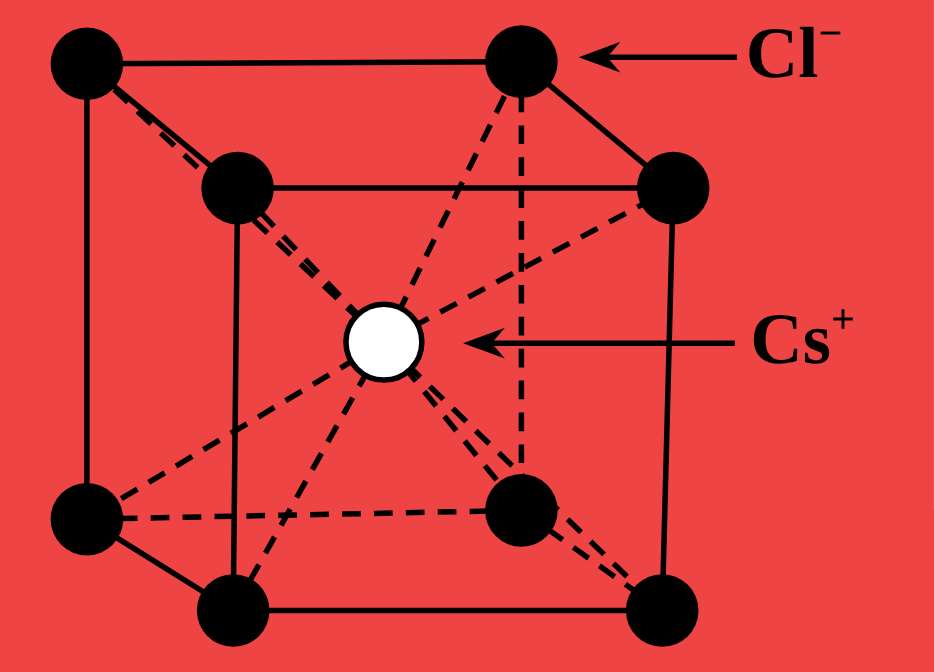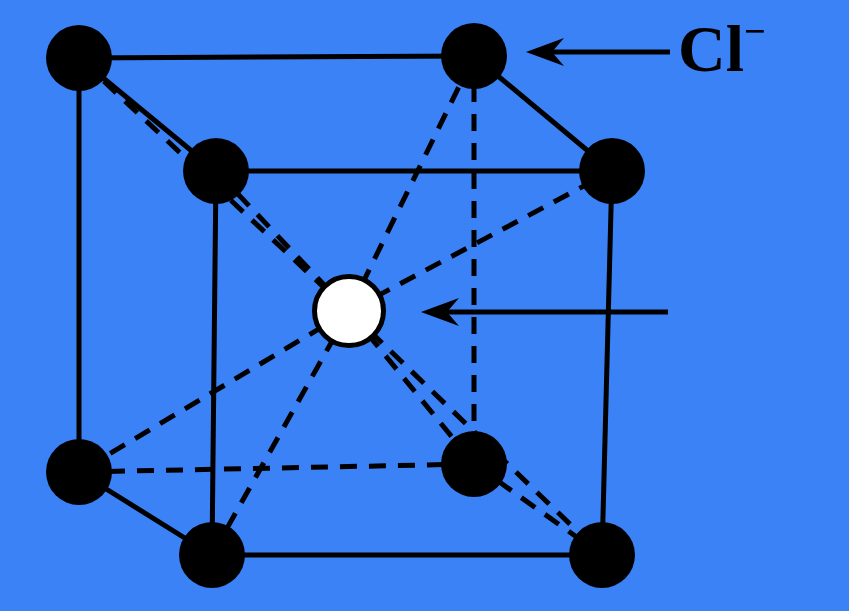--- a/index.html
+++ b/index.html
@@ -1,20 +1,20 @@
 <!DOCTYPE html>
 <html><head>
 <meta charset="utf-8">
 <style>
   html, body { margin: 0; padding: 0; background: #ffffff; }
   .figure-wrap {
     position: relative;
     width: 849px;
     height: 611px;
-    background: #3b82f6;
+    background: #ef4444;
     overflow: hidden;
     font-family: "Liberation Serif", "DejaVu Serif", serif;
   }
   .figure-wrap svg { position: absolute; left: 0; top: 0; }
   .ion-label {
     position: absolute;
     font-weight: 700;
     font-size: 66px;
     line-height: 1;
     color: #000000;
@@ -68,13 +68,16 @@
       <line x1="552" y1="52" x2="670" y2="52" stroke="#000000" stroke-width="5"></line>
       <polygon points="526,52 564,38 552,52 564,66" fill="#000000"></polygon>
       <line x1="447" y1="312" x2="668" y2="312" stroke="#000000" stroke-width="5"></line>
       <polygon points="421,312 459,298 447,312 459,326" fill="#000000"></polygon>
     </svg>
 
   <div class="ion-label label-cl">
     <span>Cl</span><sup>−</sup>
   </div>
 
+  <div class="ion-label label-cs">
+    <span>Cs</span><sup>+</sup>
+  </div>
 </div>
 
 </body></html>

